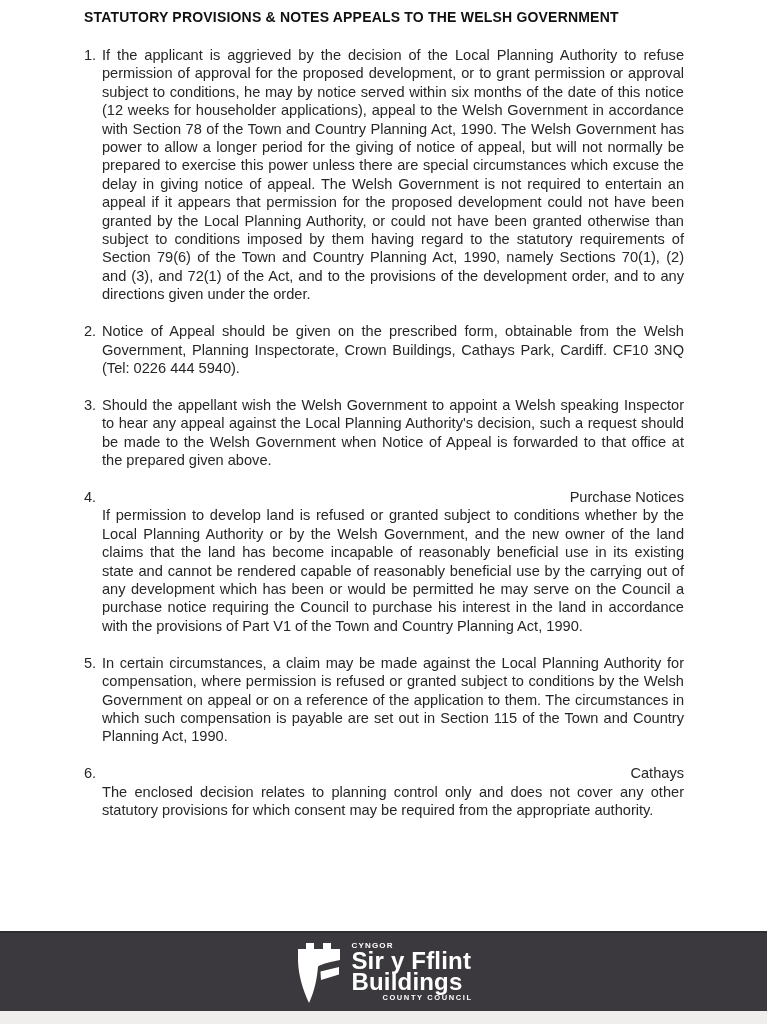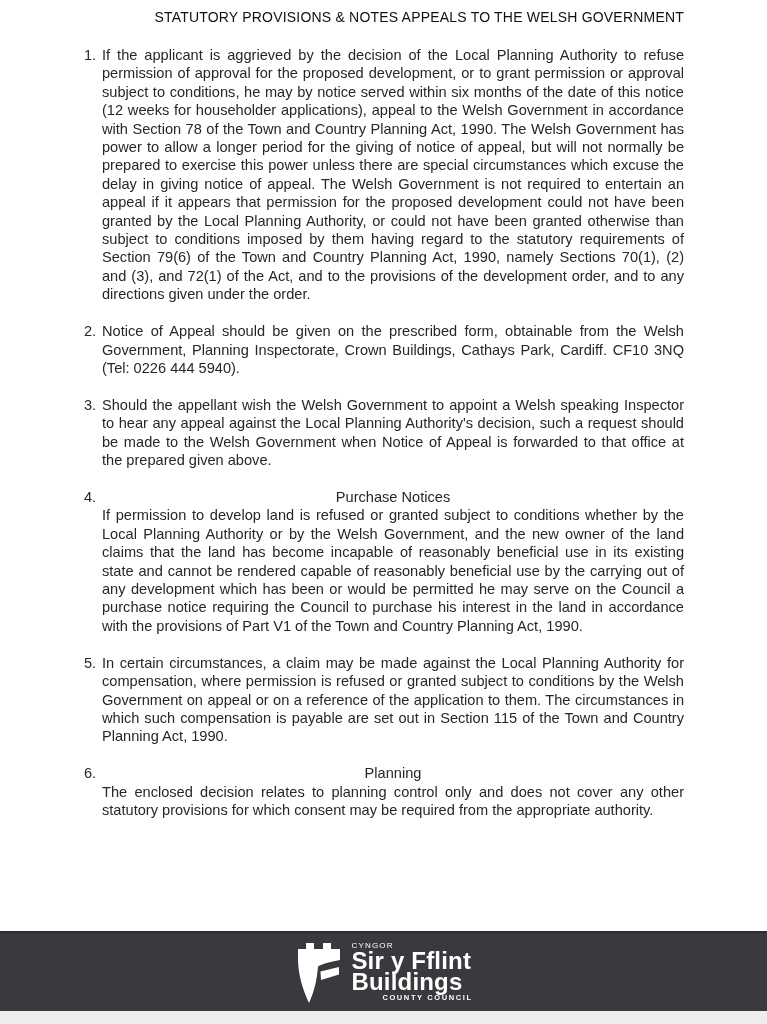--- a/index.html
+++ b/index.html
@@ -16,43 +16,43 @@
     overflow: hidden;
   }
   .content {
     position: absolute;
     top: 9px;
     left: 84px;
     right: 83px;
   }
   .doc-title {
     font-size: 14px;
-    font-weight: normal;
+    font-weight: bold;
     color: #111111;
-    text-align: right;
+    text-align: left;
     letter-spacing: 0.2px;
     margin: 0 0 21px 0;
     line-height: 16px;
   }
   .item {
     display: flex;
     align-items: flex-start;
     margin-bottom: 18.5px;
     font-size: 14.6px;
     line-height: 18.4px;
   }
   .item .num {
     flex: 0 0 18px;
     text-align: left;
   }
   .item .item-text {
     flex: 1;
   }
   .item .item-heading {
-    text-align: center;
+    text-align: right;
   }
   .item .item-body {
     text-align: justify;
   }
   .footer-banner {
     position: absolute;
     left: 0;
     right: 0;
     bottom: 13px;
     height: 78px;
@@ -79,21 +79,21 @@
     height: 66px;
     margin-top: 2px;
   }
   .logo-text {
     color: #ffffff;
     margin-left: 5px;
     margin-top: 4px;
   }
   .logo-prefix {
     font-size: 8px;
-    font-weight: normal;
+    font-weight: bold;
     letter-spacing: 1.2px;
     line-height: 8px;
   }
   .logo-name-welsh,
   .logo-name-english {
     font-size: 24px;
     font-weight: bold;
     line-height: 21px;
     letter-spacing: 0.2px;
   }
@@ -145,21 +145,21 @@
   <div class="item">
     <span class="num">5.</span>
     <div class="item-text">
       <div class="item-body">In certain circumstances, a claim may be made against the Local Planning Authority for compensation, where permission is refused or granted subject to conditions by the Welsh Government on appeal or on a reference of the application to them.  The circumstances in which such compensation is payable are set out in Section 115 of the Town and Country Planning Act, 1990.</div>
     </div>
   </div>
 
   <div class="item">
     <span class="num">6.</span>
     <div class="item-text">
-      <div class="item-heading">Planning</div>
+      <div class="item-heading">Cathays</div>
       <div class="item-body">The enclosed decision relates to planning control only and does not cover any other statutory provisions for which consent may be required from the appropriate authority.</div>
     </div>
   </div>
 
 </div>
 
 <div class="footer-banner">
   <div class="logo">
     <svg class="logo-icon" viewBox="0 0 52 64" xmlns="http://www.w3.org/2000/svg" aria-hidden="true">
 

